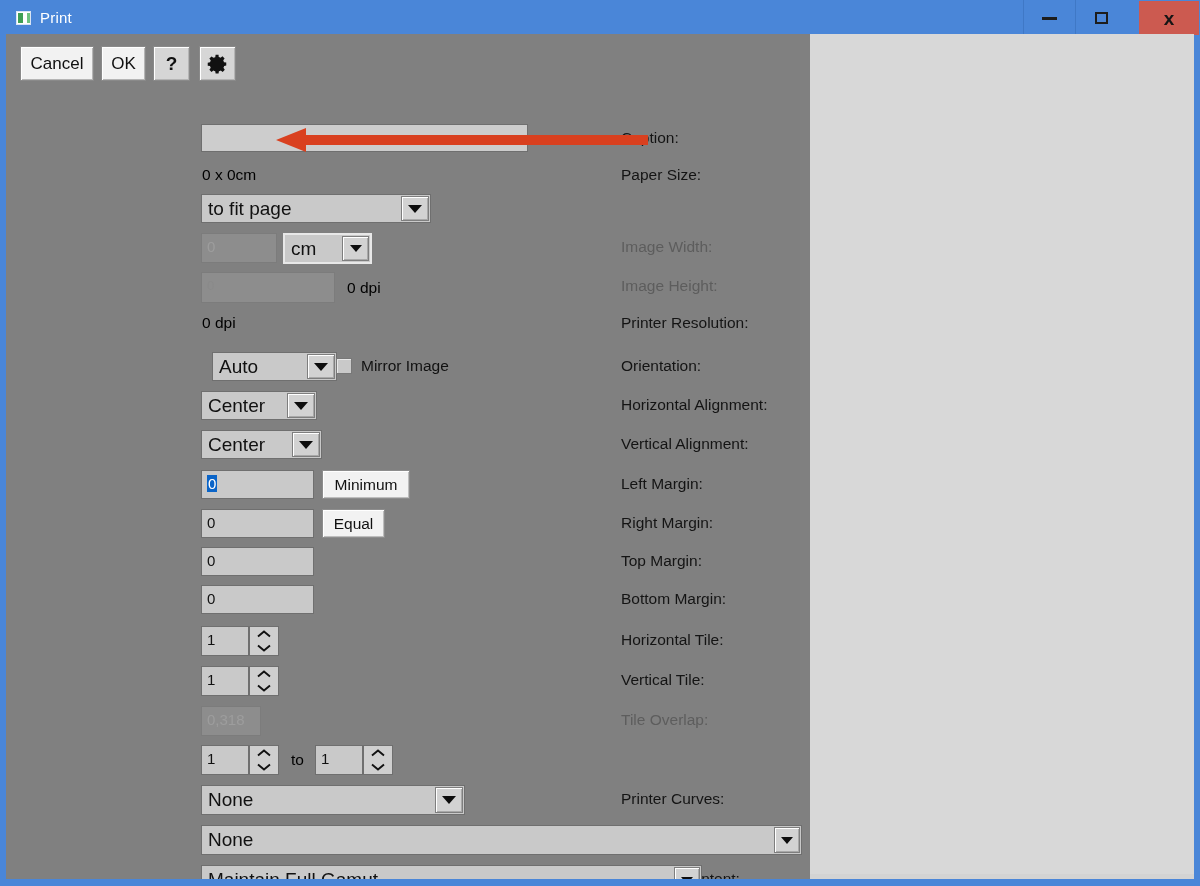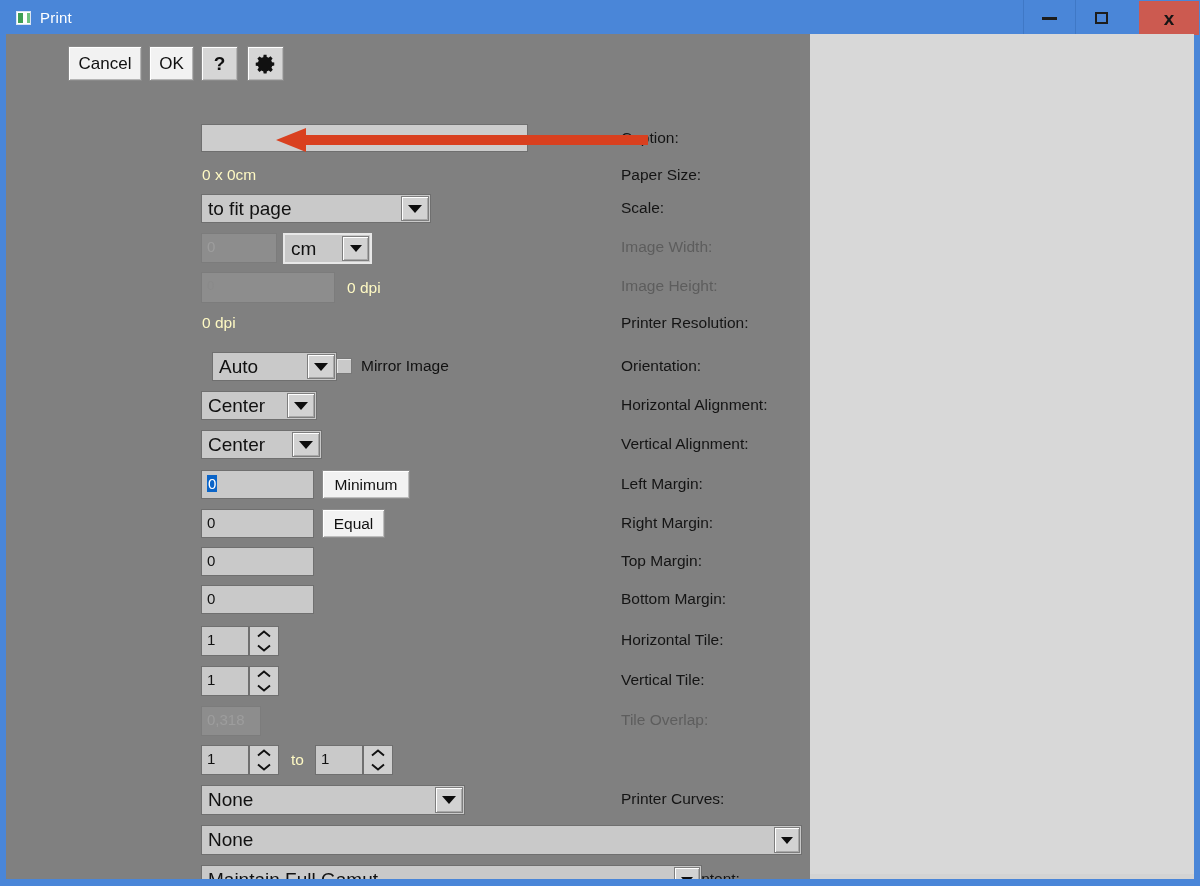--- a/index.html
+++ b/index.html
@@ -57,21 +57,21 @@
   #right-pane{
     position:absolute;left:804px;top:0;width:384px;height:840px;
     background:#d8d8d8;
   }
   #scroll-track{
     position:absolute;left:798px;top:0;width:6px;height:845px;
     background:#808080;
   }
 
   
-  #toolbar{position:absolute;left:0;top:0;width:798px;height:58px;margin-left:48px;}
+  #toolbar{position:absolute;left:0;top:0;width:798px;height:58px;}
   .tbtn{
     position:absolute;top:12px;height:35px;
     background:#f2f2f2;
     border:1px solid #8a8a8a;
     box-shadow:inset 1px 1px 0 #ffffff, inset -1px -1px 0 #b5b5b5;
     box-sizing:border-box;
     display:flex;align-items:center;justify-content:center;
     font-size:17px;color:#101010;
     font-family:"Liberation Sans",sans-serif;
     cursor:default;
@@ -84,21 +84,21 @@
 
   
   .row{position:absolute;left:0;width:798px;height:28px;}
   .lbl{
     position:absolute;right:0;width:183px;top:0;
     text-align:left;font-size:15.5px;color:#141414;
     line-height:28px;white-space:nowrap;
   }
   .lbl.dim{color:#5d5d5d;}
   .val{
-    position:absolute;left:196px;top:0;font-size:15.5px;color:#fef9c3;
+    position:absolute;left:196px;top:0;font-size:15.5px;color:#000000;
     line-height:28px;white-space:nowrap;
   }
 
   
   .tinput{
     position:absolute;top:0;height:28px;
     background:#c9c9c9;
     border:1px solid #6f6f6f;
     box-sizing:border-box;
     font-size:15px;color:#111;
@@ -226,21 +226,20 @@
         <div class="lbl">Caption:</div>
         <div class="tinput wide" style="left:195px;width:327px;" placeholder=""></div>
       </div>
 
       <div class="row" style="top:127px">
         <div class="lbl">Paper Size:</div>
         <div class="val">0 x 0cm</div>
       </div>
 
       <div class="row" style="top:160px">
-        <div class="lbl">Scale:</div>
         <div class="combo" style="left:195px;width:230px;">
           <div class="ctext">to fit page</div>
           <div class="carrow">
               <span class="tri-down"></span>
             </div>
         </div>
       </div>
 
       <div class="row" style="top:199px">
         <div class="lbl dim">Image Width:</div>

